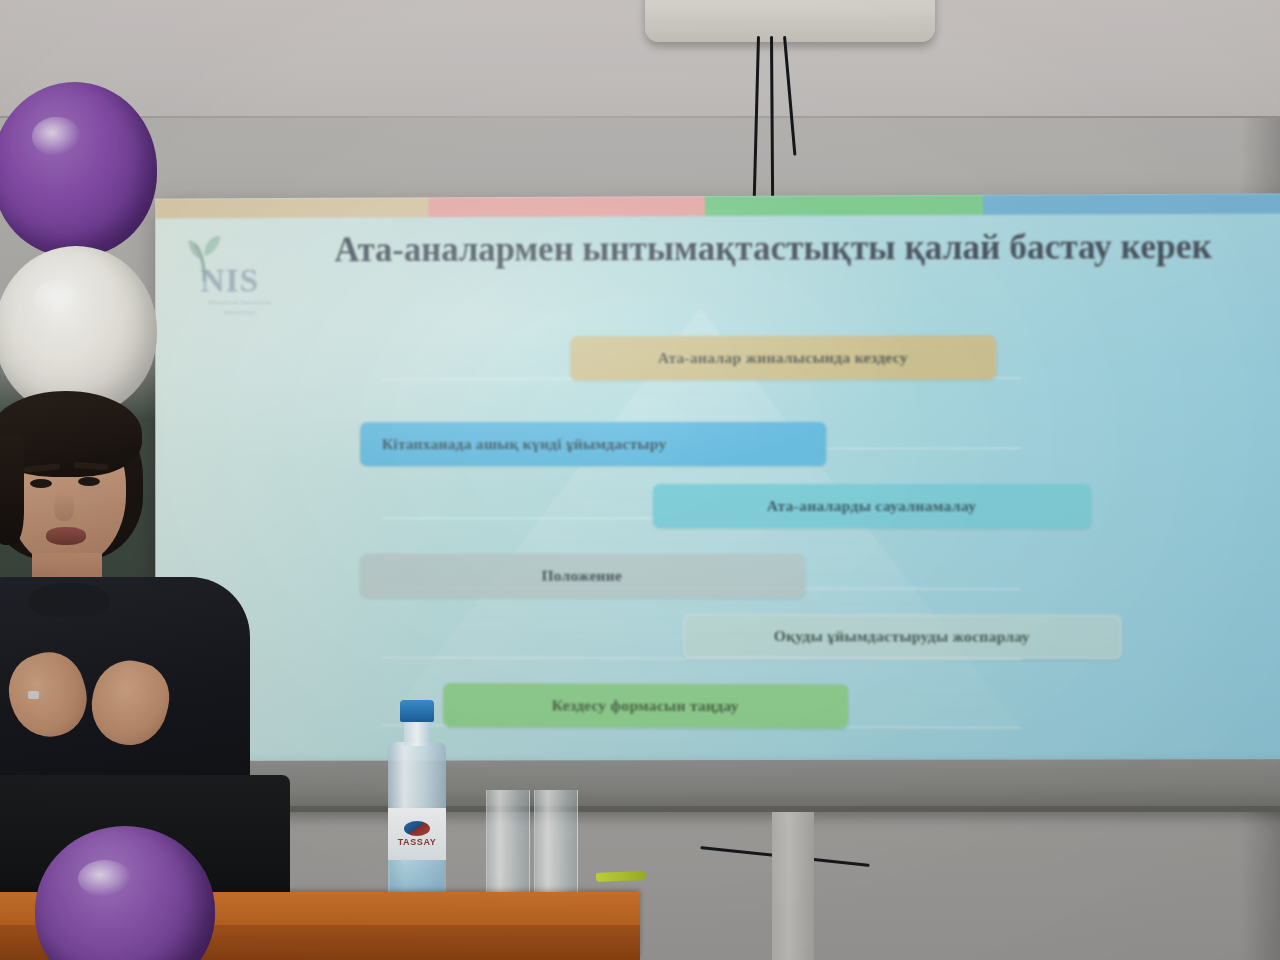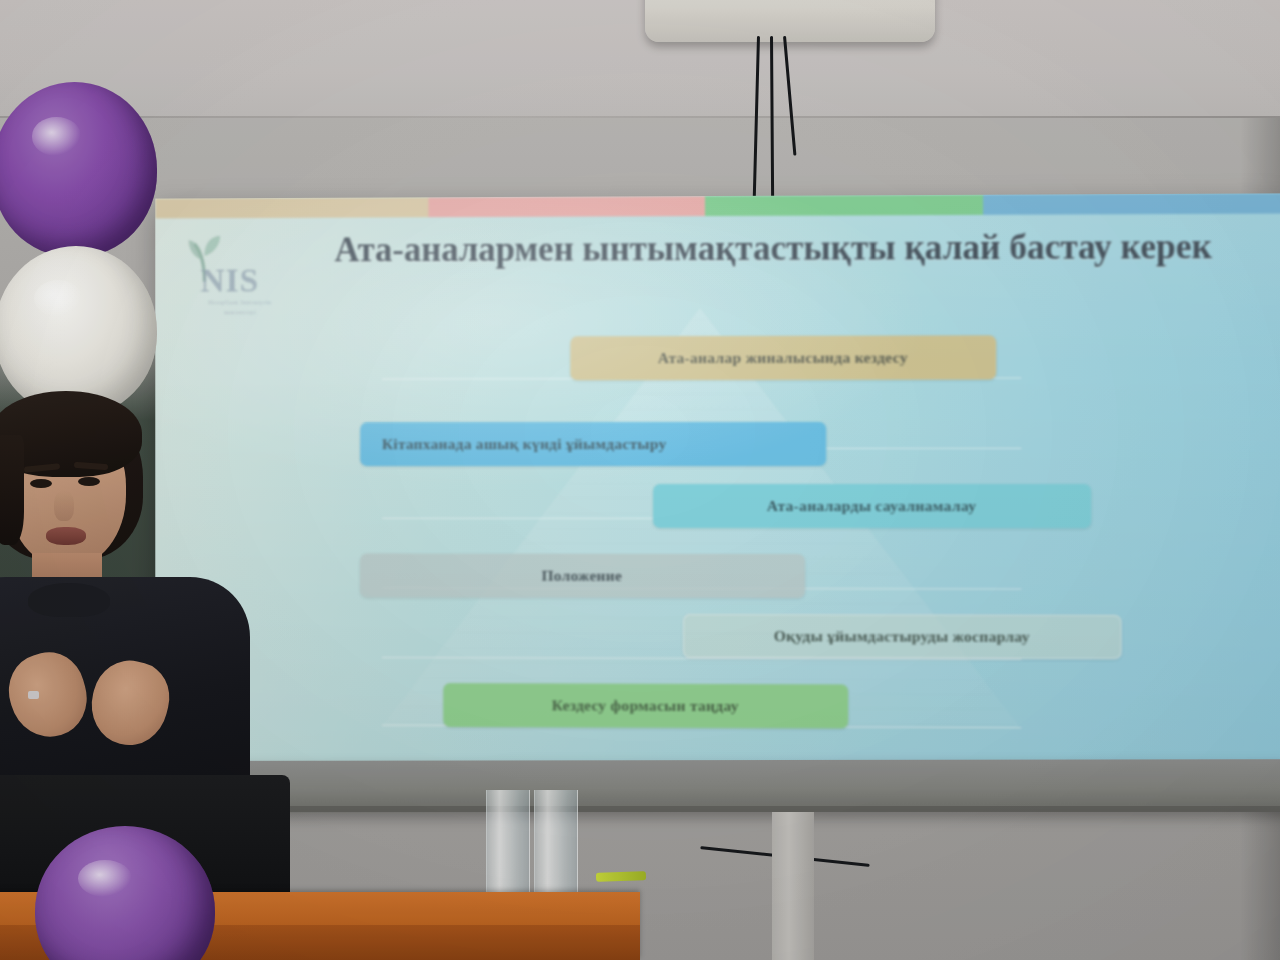--- a/index.html
+++ b/index.html
@@ -390,20 +390,30 @@
     <div class="neck"></div>
     <div class="torso"></div>
     <div class="collar"></div>
     <div class="hand l"></div>
     <div class="hand r"></div>
     <div class="ring"></div>
   </div>
 
   <div class="monitor"></div>
 
+  <div class="bottle">
+    <div class="bottle-body"></div>
+    <div class="bottle-water"></div>
+    <div class="bottle-neck"></div>
+    <div class="bottle-cap"></div>
+    <div class="bottle-label">
+      <div class="bottle-mark"></div>
+      <div class="bottle-name">TASSAY</div>
+    </div>
+  </div>
 
   <div class="glass g1"></div>
   <div class="glass g2"></div>
   <div class="marker"></div>
 
   <div class="desk"></div>
   <div class="desk-front"></div>
 
   <div class="balloon bal-purple-bottom"></div>
 

